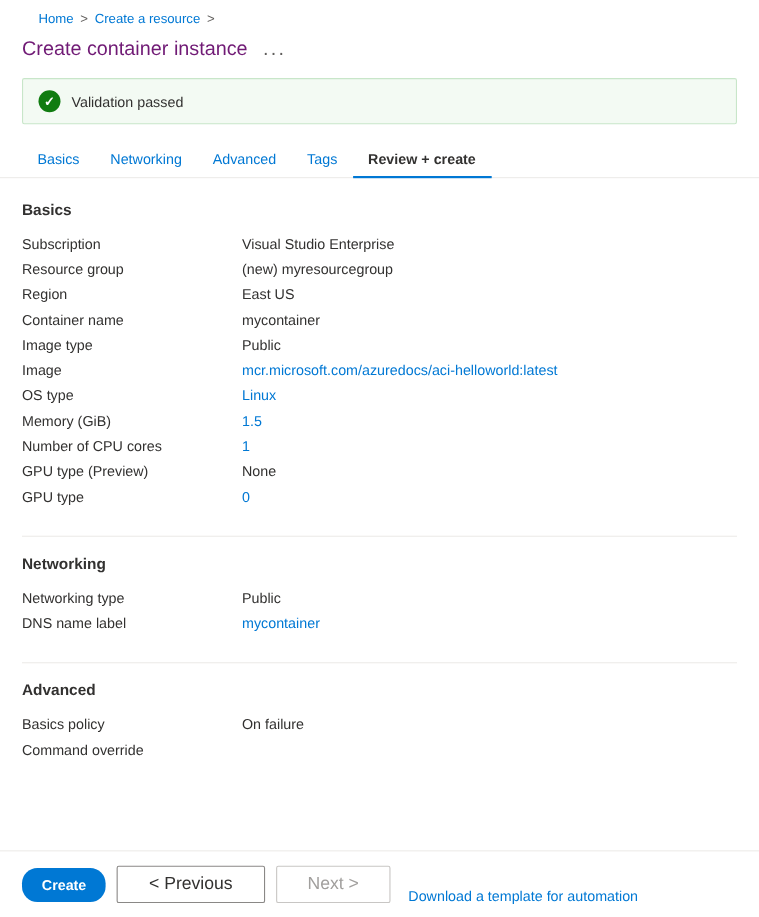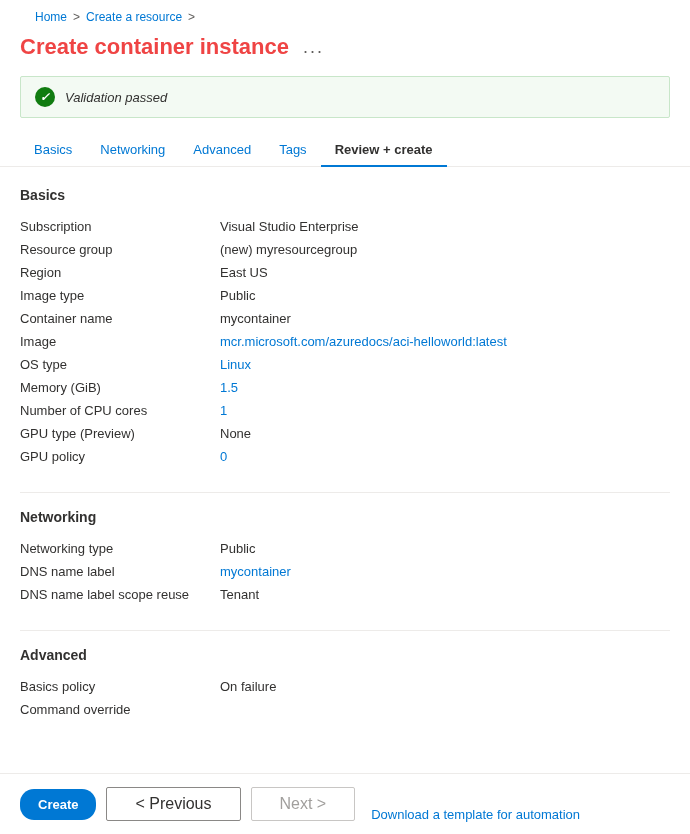--- a/index.html
+++ b/index.html
@@ -22,43 +22,42 @@
     }
     .breadcrumb span { color: #605e5c; }
     .breadcrumb a { color: #0078d4; text-decoration: none; }
     .page-title-row {
       display: flex;
       align-items: center;
       gap: 10px;
       padding: 4px 20px 16px 20px;
     }
     .page-title {
-      font-size: 22px;
-      font-weight: 700;
-      color: #ef4444;
+      font-size: 18px;
+      font-weight: 400;
+      color: #701a75;
     }
     .ellipsis-btn {
       cursor: pointer;
       font-size: 18px;
       color: #605e5c;
       letter-spacing: 2px;
       background: none;
       border: none;
       padding: 0 4px;
     }
     .validation-banner {
       display: flex;
       align-items: center;
       gap: 10px;
       background: #f3faf3;
       border: 1px solid #c8e6c9;
       margin: 0 20px 16px 20px;
       padding: 10px 14px;
       border-radius: 2px;
-      font-style: italic;
     }
     .check-circle {
       width: 20px;
       height: 20px;
       background: #107c10;
       border-radius: 50%;
       display: flex;
       align-items: center;
       justify-content: center;
       flex-shrink: 0;
@@ -221,70 +220,66 @@
       </tr>
       <tr>
         <td>Resource group</td>
         <td>(new) myresourcegroup</td>
       </tr>
       <tr>
         <td>Region</td>
         <td>East US</td>
       </tr>
       <tr>
+        <td>Container name</td>
+        <td>mycontainer</td>
+      </tr>
+      <tr>
         <td>Image type</td>
         <td>Public</td>
       </tr>
       <tr>
-        <td>Container name</td>
-        <td>mycontainer</td>
-      </tr>
-      <tr>
         <td>Image</td>
         <td><a class="value-link">mcr.microsoft.com/azuredocs/aci-helloworld:latest</a></td>
       </tr>
       <tr>
         <td>OS type</td>
         <td><a class="value-link">Linux</a></td>
       </tr>
       <tr>
         <td>Memory (GiB)</td>
         <td><a class="value-link">1.5</a></td>
       </tr>
       <tr>
         <td>Number of CPU cores</td>
         <td><a class="value-link">1</a></td>
       </tr>
       <tr>
         <td>GPU type (Preview)</td>
         <td>None</td>
       </tr>
       <tr>
-        <td>GPU policy</td>
+        <td>GPU type</td>
         <td><a class="value-link">0</a></td>
       </tr>
     </tbody>
   </table>
 
   <hr class="section-divider">
 
   <div class="section-title">Networking</div>
   <table class="review-table">
     <tbody>
       <tr>
         <td>Networking type</td>
         <td>Public</td>
       </tr>
       <tr>
         <td>DNS name label</td>
         <td><a class="value-link">mycontainer</a></td>
-      </tr>
-      <tr>
-        <td>DNS name label scope reuse</td>
-        <td>Tenant</td>
       </tr>
     </tbody>
   </table>
 
   <hr class="section-divider">
 
   <div class="section-title">Advanced</div>
   <table class="review-table">
     <tbody>
       <tr>

